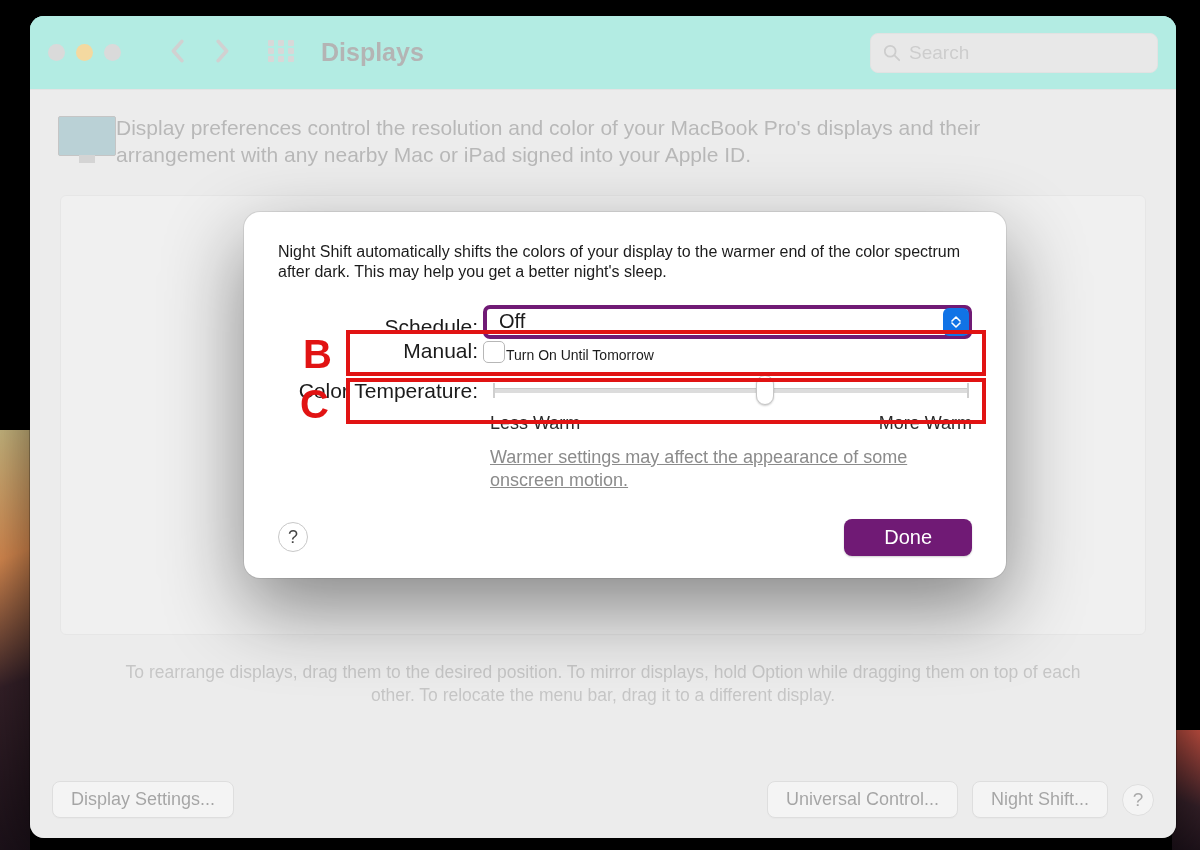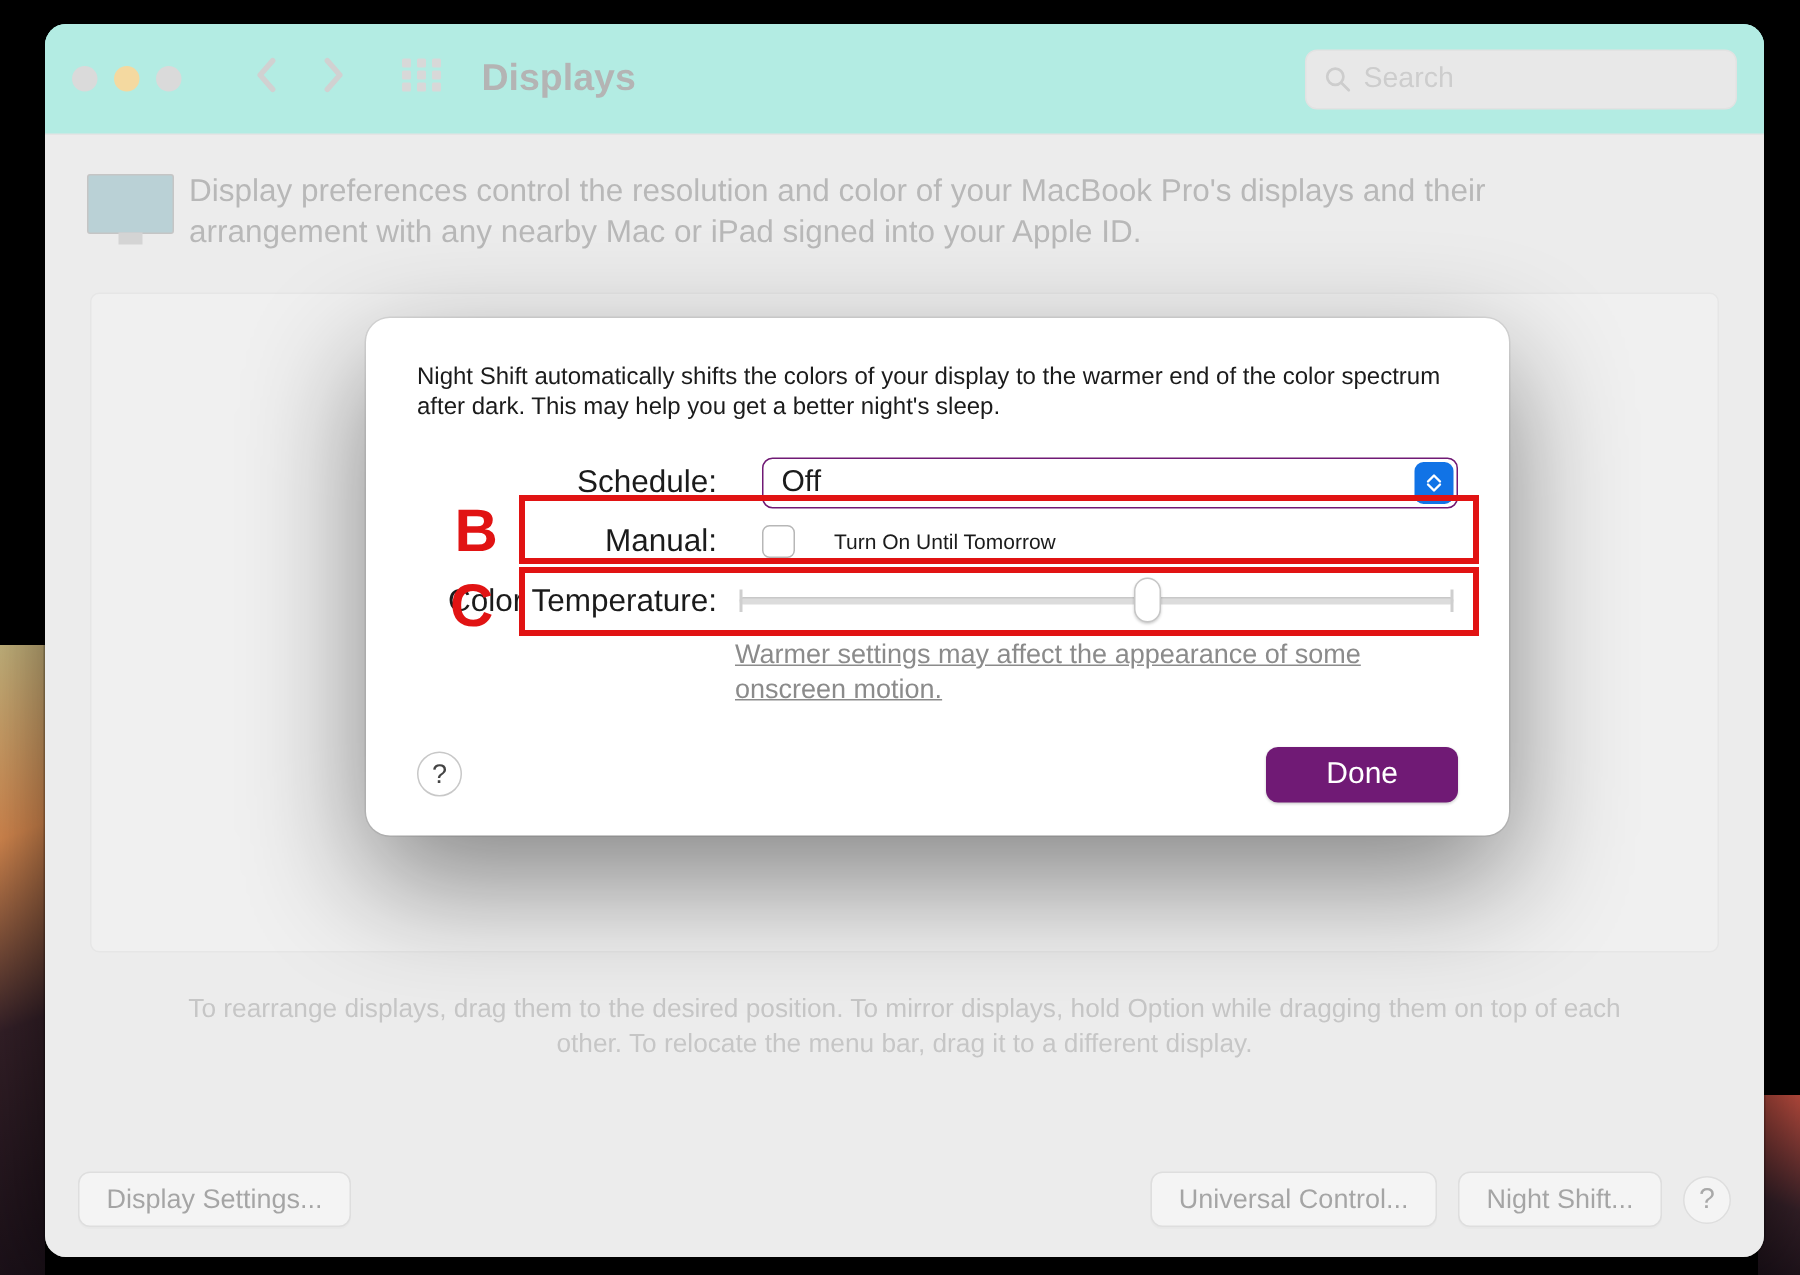--- a/index.html
+++ b/index.html
@@ -60,21 +60,21 @@
     background: #e2e2e2;
     border: 1px solid #d2d2d2;
     border-radius: 8px;
     display: flex; align-items: center;
     padding: 0 12px; gap: 8px;
     color: #9d9d9d; font-size: 19px;
   }
   .searchbox svg { width: 18px; height: 18px; }
 
   .underbar {
-    display: flex; align-items: flex-start; gap: 10px;
+    display: flex; align-items: flex-start; gap: 0;
     padding: 24px 28px 18px 28px;
     color: #6a6a6a;
   }
   .display-thumb {
     width: 58px; height: 40px; background: #6ea7b3;
     border: 1px solid #8a8a8a; border-radius: 2px; position: relative; margin-top: 2px;
   }
   .display-thumb::after {
     content: ""; position: absolute; left: 50%; transform: translateX(-50%);
     bottom: -8px; width: 16px; height: 8px; background: #b0b0b0;
@@ -142,28 +142,27 @@
   .callout-label {
     position: absolute;
     font-weight: 800;
     font-size: 40px;
     color: #e11313;
     z-index: 12;
     font-family: Arial, sans-serif;
   }
 
   .row {
-    display: flex; align-items: center; gap: 26px;
-    margin-bottom: 10px;
+    display: flex; align-items: flex-end; gap: 1px;
   }
   .row-label { width: 204px; text-align: right; font-size: 21px; padding-right: 4px;}
   .select-wrap { flex: 1; position: relative; }
   .mac-select {
     width: 100%; height: 34px;
-    border: 1px solid #701a75; border-radius: 7px;
+    border: 4px solid #701a75; border-radius: 7px;
     background: #fff;
     font-size: 20px;
     padding: 2px 34px 2px 12px;
     display: flex; align-items: center;
   }
   .stepper {
     position: absolute; right: 3px; top: 3px;
     width: 26px; height: 28px; border-radius: 6px;
     background: #1173e6;
     display: flex; flex-direction: column; align-items: center; justify-content: center;
@@ -324,20 +323,24 @@
 
     <div class="slider-row">
       <div class="row-label">Color Temperature:</div>
       <div class="slider-col">
         <div class="slider">
           <div class="slider-track"></div>
           <div class="slider-tick-l"></div>
           <div class="slider-tick-r"></div>
           <div class="slider-thumb"></div>
         </div>
+        <div class="slider-labels">
+          <span>Less Warm</span>
+          <span>More Warm</span>
+        </div>
         <div class="slider-note">Warmer settings may affect the appearance of some onscreen motion.</div>
       </div>
     </div>
 
     <div class="sheet-footer">
       <div class="help-round-sm">
           <span>?</span>
         </div>
       <button class="done-btn">Done</button>
     </div>

